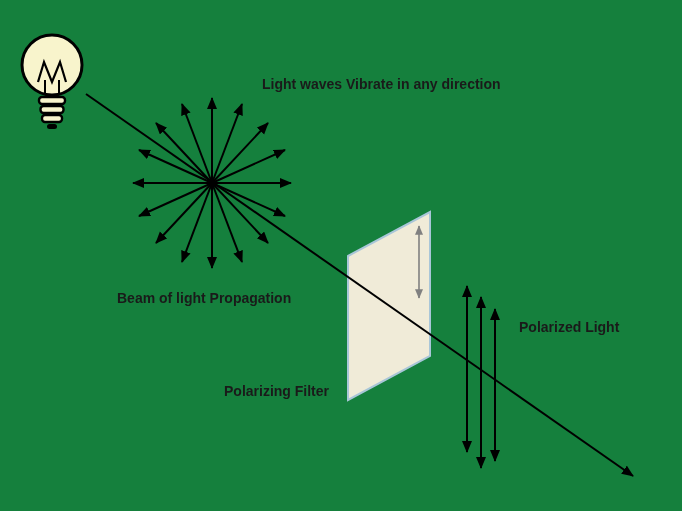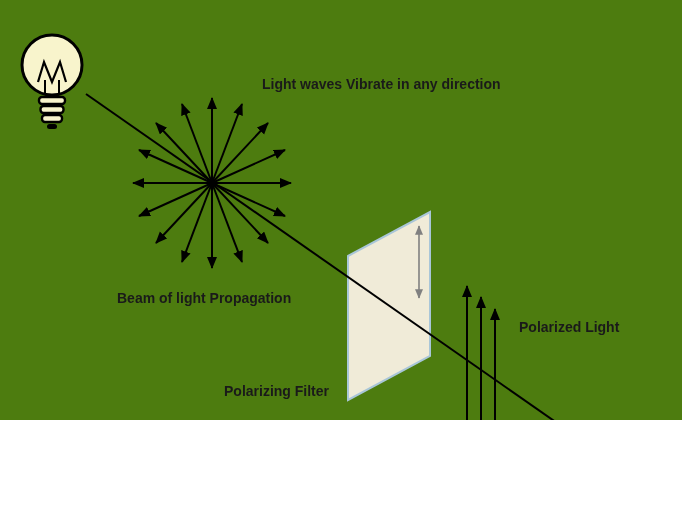--- a/index.html
+++ b/index.html
@@ -3,22 +3,22 @@
 <meta charset="utf-8">
 <style>
   html, body {
     margin: 0;
     padding: 0;
     background: #ffffff;
   }
   .canvas {
     position: relative;
     width: 682px;
-    height: 420px;
-    background: #4d7c0f;
+    height: 511px;
+    background: #15803d;
     overflow: hidden;
     font-family: "Liberation Sans", sans-serif;
   }
   svg { display: block; }
   .diagram-label {
     font-family: "Liberation Sans", sans-serif;
     font-size: 14px;
     font-weight: bold;
     fill: #1a1a1a;
   }

